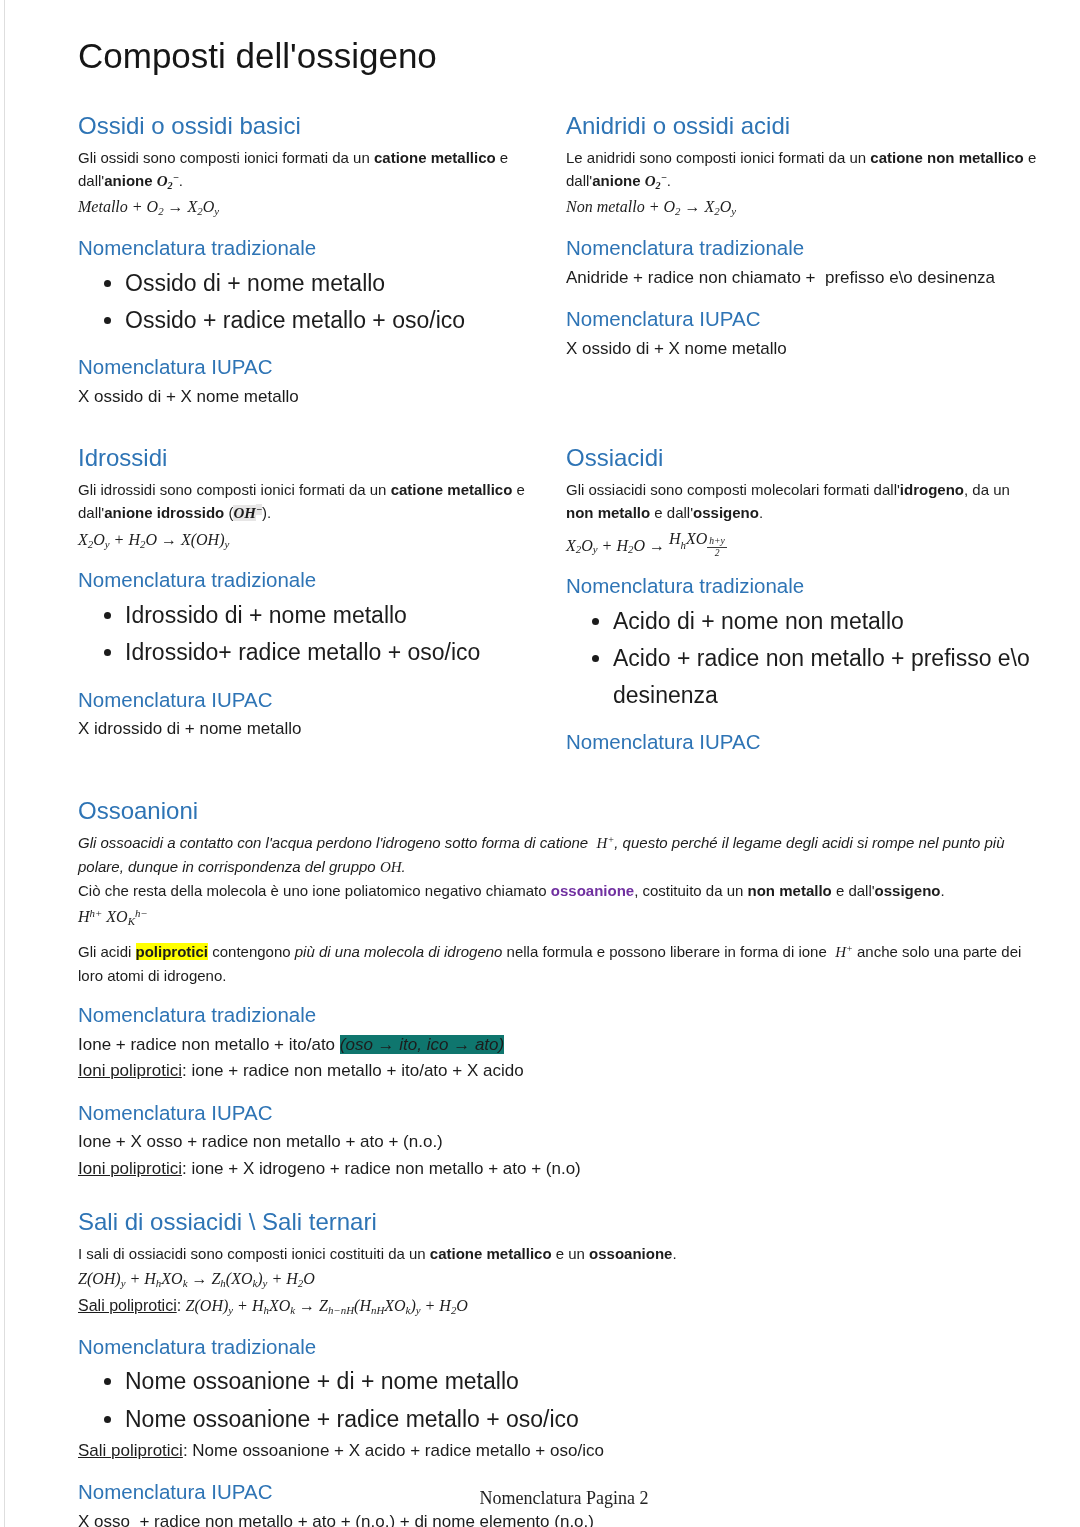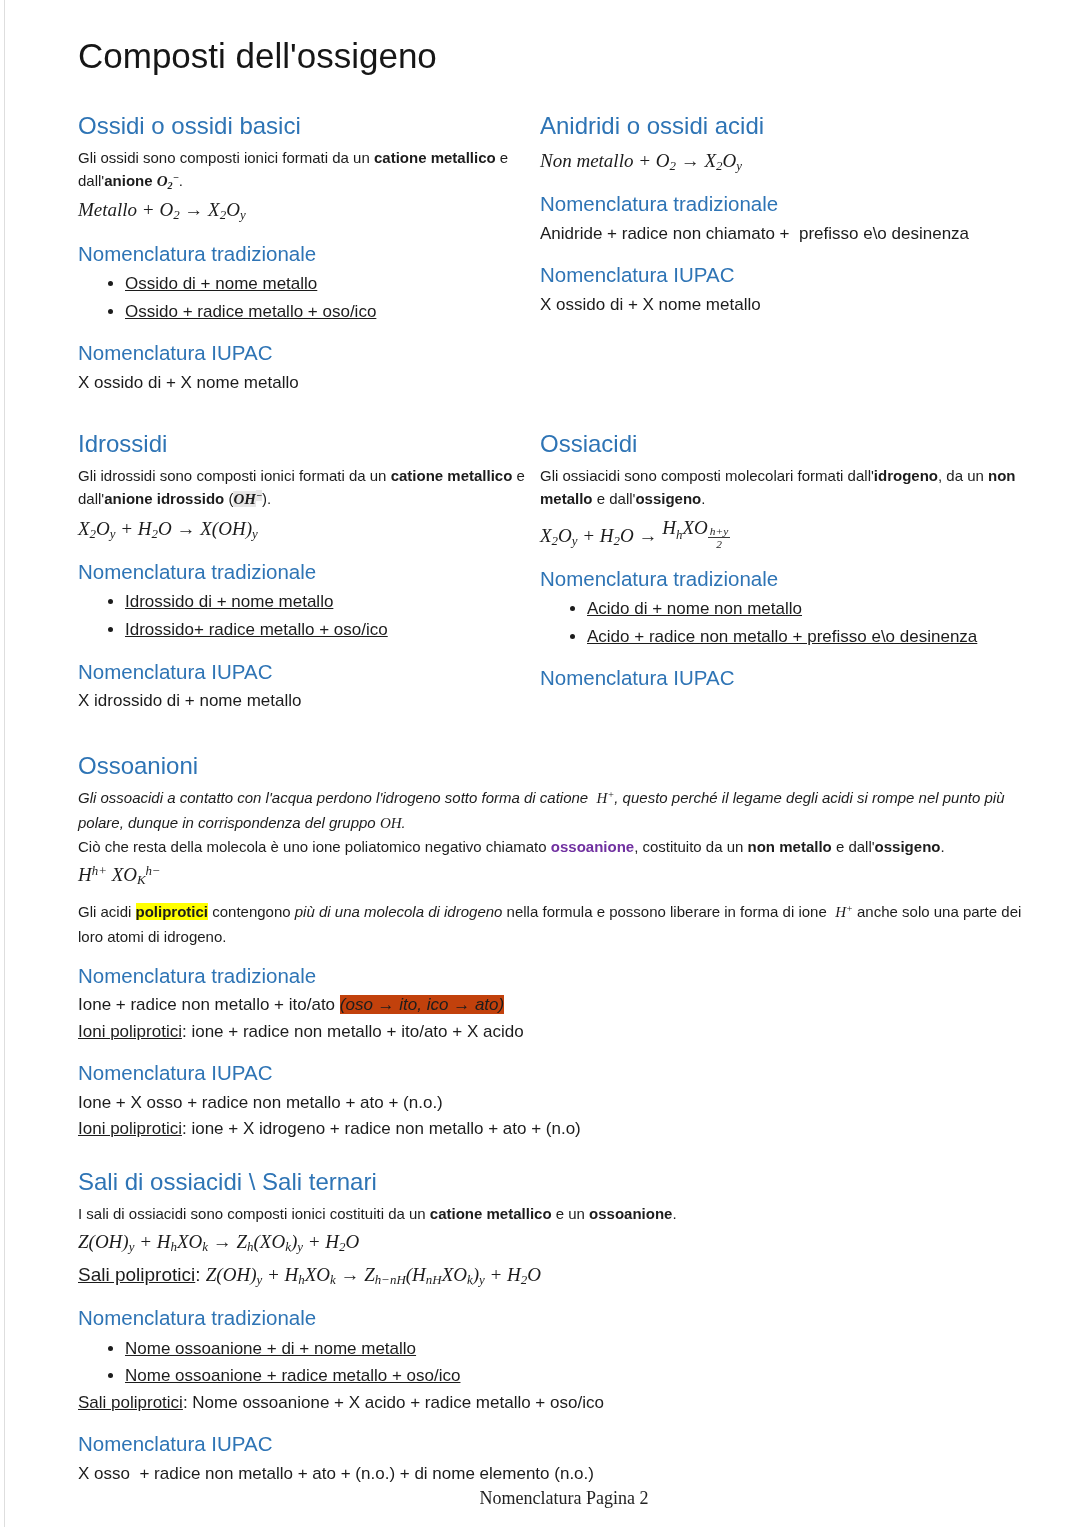--- a/index.html
+++ b/index.html
@@ -5,51 +5,51 @@
   html,body{margin:0;padding:0;background:#ffffff;}
   body{
     width:1080px;height:1527px;position:relative;overflow:hidden;
     font-family:"Liberation Sans",sans-serif;color:#1c1c1c;
   }
   body::before{
     content:"";position:absolute;left:4px;top:0;bottom:0;width:1px;background:#dedede;
   }
   .page{padding:36px 40px 0 78px;}
   .title{font-size:35px;color:#161616;margin:0 0 36px 0;font-weight:400;}
-  .cols{display:grid;grid-template-columns:462px 1fr;margin-top:21px;}
+  .cols{display:grid;grid-template-columns:462px 1fr;column-gap:26px;margin-top:21px;}
   .row2{margin-top:34px;}
   .h2{color:#2e74b5;font-size:24px;font-weight:400;margin:0 0 5px 0;line-height:1.2;}
   .h3{color:#2e74b5;font-size:20.5px;font-weight:400;margin:15px 0 4px 0;line-height:1.25;}
   .para{font-size:15px;line-height:1.55;margin:0;white-space:pre-wrap;}
   .line{font-size:17px;line-height:1.55;margin:0;white-space:pre-wrap;}
   ul{margin:2px 0 0 0;padding:0 0 0 47px;}
-  li{font-size:17px;line-height:1.62;text-decoration:underline;}
+  li{font-size:23px;line-height:1.62;}
   .formula{
     font-family:"Liberation Serif","DejaVu Serif",serif;font-style:italic;
-    font-size:19px;line-height:1.55;margin:2px 0 0 0;white-space:pre-wrap;
+    font-size:16px;line-height:1.55;margin:2px 0 0 0;white-space:pre-wrap;
   }
   .fullsec{margin-top:38px;}
   .salisec{margin-top:26px;}
   
   .b{font-weight:700;}
   .i{font-style:italic;}
   .u{text-decoration:underline;}
   .sans{font-family:"Liberation Sans",sans-serif;font-style:normal;}
   .math{font-family:"Liberation Serif","DejaVu Serif",serif;font-style:italic;}
   .mathbi{font-family:"Liberation Serif","DejaVu Serif",serif;font-style:italic;font-weight:700;}
   .sub{font-size:68%;vertical-align:-0.25em;}
   .sup{font-size:68%;vertical-align:0.5em;}
   .up{vertical-align:0.42em;}
   .upsub{font-size:68%;vertical-align:0.2em;}
   .frac{display:inline-block;vertical-align:-0.55em;font-size:60%;text-align:center;line-height:1.08;}
   .frac .fn{display:block;padding:0 2px;}
   .frac .fd{display:block;border-top:1.2px solid #3a3a3a;padding:0 2px;}
   .hlg{background:#e7e6e6;}
   .hly{background:#ffff00;}
-  .hlp{background:#c2410c;}
+  .hlp{background:#0f766e;}
   .purple{color:#7030a0;font-weight:700;}
   .footer{
     position:absolute;left:0;right:0;bottom:18px;text-align:center;
     font-family:"Liberation Serif","DejaVu Serif",serif;font-size:18px;color:#222;padding-left:48px;
   }
 </style>
 </head>
 <body>
 
 <div class="page">
@@ -66,20 +66,21 @@
       <ul>
         <li>Ossido di + nome metallo</li>
         <li>Ossido + radice metallo + oso/ico</li>
       </ul>
       <h3 class="h3">Nomenclatura IUPAC</h3>
       <p class="line">X ossido di + X nome metallo</p>
     </section>
 
     <section>
       <h2 class="h2">Anidridi o ossidi acidi</h2>
+      <p class="para"><span>Le anidridi sono composti ionici formati da un </span><span class="b">catione non metallico</span><span> e dall'</span><span class="b">anione </span><span class="mathbi">O</span><span class="mathbi sub">2</span><span class="mathbi sup">−</span><span>.</span></p>
       <p class="formula"><span>Non metallo + O</span><span class="sub">2</span><span> → X</span><span class="sub">2</span><span>O</span><span class="sub">y</span></p>
       <h3 class="h3">Nomenclatura tradizionale</h3>
       <p class="line">Anidride + radice non chiamato +  prefisso e\o desinenza</p>
       <h3 class="h3">Nomenclatura IUPAC</h3>
       <p class="line">X ossido di + X nome metallo</p>
     </section>
 
     <section class="row2">
       <h2 class="h2">Idrossidi</h2>
       <p class="para"><span>Gli idrossidi sono composti ionici formati da un </span><span class="b">catione metallico</span><span> e dall'</span><span class="b">anione idrossido</span><span> (</span><span class="mathbi hlg">OH</span><span class="mathbi sup hlg">−</span><span>).</span></p>

